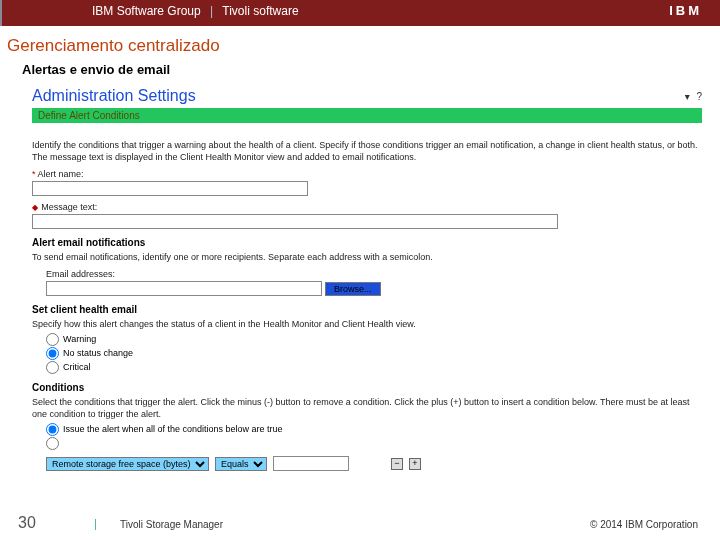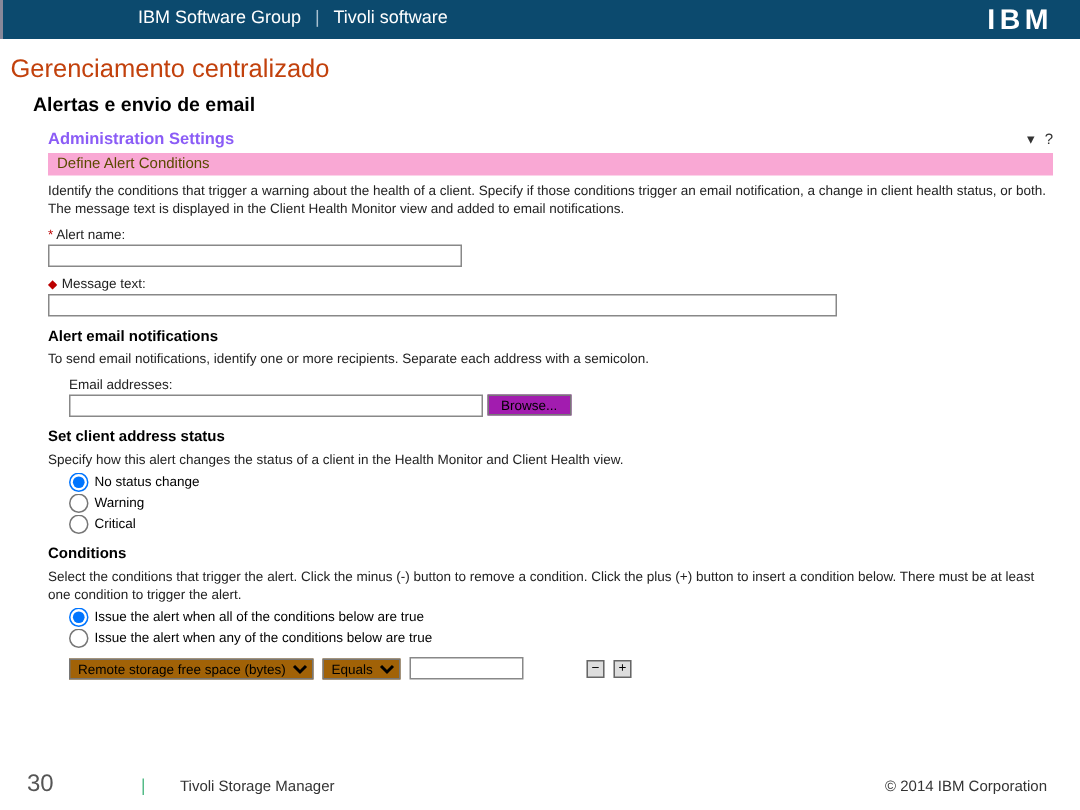--- a/index.html
+++ b/index.html
@@ -1,40 +1,40 @@
 <!DOCTYPE html>
 <html><head>
 <meta charset="utf-8">
 <style>
 html,body{margin:0;padding:0;font-family:Arial,Helvetica,sans-serif;font-size:11px;color:#000;background:#fff;width:720px;height:540px;overflow:hidden}
-.topbar{background:#0c4a6e;color:#fff;font-size:12px;padding:4px 0 4px 90px;position:relative;height:18px;border-left:2px solid #889;}
+.topbar{background:#7f1d1d;color:#fff;font-size:12px;padding:4px 0 4px 90px;position:relative;height:18px;border-left:2px solid #889;}
 .topbar .divider{margin:0 6px;color:#a8c0d0}
-.topbar .ibm-logo{position:absolute;right:18px;top:3px;letter-spacing:3px;font-weight:bold;font-size:19px}
+.topbar .ibm-logo{position:absolute;right:18px;top:3px;letter-spacing:3px;font-weight:bold;font-size:13px}
 h1{color:#c2410c;font-size:17px;margin:10px 0 6px 7px;font-weight:normal}
 h2{color:#000;font-size:13px;margin:0 0 8px 22px;font-weight:bold}
 .panel{margin:0 18px 0 32px;border:0;}
-.admin-hdr{color:#8b5cf6;font-size:11px;font-weight:bold;padding:2px 0}
+.admin-hdr{color:#1d4ed8;font-size:16px;font-weight:normal;padding:2px 0}
 .admin-bar{display:flex;align-items:center;justify-content:space-between}
 .hdr-icons{font-size:10px;color:#333}
 .hdr-icons span{margin-left:4px}
-.yellowbar{background:#f9a8d4;color:#5b4a00;font-size:10px;padding:2px 6px;margin:1px 0 4px 0}
+.yellowbar{background:#22c55e;color:#5b4a00;font-size:10px;padding:2px 6px;margin:1px 0 16px 0}
 .smalltxt{font-size:9px;color:#222;line-height:12px;margin:3px 0}
 .lbl{font-size:9px;color:#222;margin:6px 0 2px 0}
 .star{color:#b00}
 .bullet{color:#b00;font-size:8px;margin-right:3px}
 input[type=text]{font-size:10px;padding:1px 2px;border:1px solid #888;background:#fff}
 .wide{width:520px}
 .narrow{width:270px}
 .tiny{width:70px}
 .sect-title{font-weight:bold;font-size:10px;margin:8px 0 2px 0;color:#000}
-button{font-size:9px;padding:1px 8px;border:1px solid #777;background:#a21caf}
+button{font-size:9px;padding:1px 8px;border:1px solid #777;background:#1d4ed8}
 .radio-row{font-size:9px;margin:1px 0 1px 14px}
 .radio-row input{margin:0 4px 0 0;vertical-align:middle}
 .indent{margin-left:14px}
-select{font-size:9px;border:1px solid #777;background:#a16207;padding:0 1px}
+select{font-size:9px;border:1px solid #777;background:#7dd3fc;padding:0 1px}
 .cond-row{display:flex;align-items:center;gap:6px;margin:6px 0 0 14px}
 .pm{display:inline-block;width:10px;height:10px;border:1px solid #666;text-align:center;line-height:9px;font-size:9px;background:#ddd}
 .footer{position:absolute;bottom:8px;left:0;right:0;font-size:10px;color:#333}
 .footer .pagenum{position:absolute;left:18px;bottom:0;font-size:16px;color:#555}
 .footer .prod{position:absolute;left:95px;bottom:2px;border-left:1px solid #5b8;padding-left:24px;color:#333}
 .footer .copy{position:absolute;right:22px;bottom:2px;color:#333}
 </style>
 </head>
 <body>
 
@@ -70,41 +70,41 @@
 
   <div class="sect-title">Alert email notifications</div>
   <div class="smalltxt">To send email notifications, identify one or more recipients. Separate each address with a semicolon.</div>
 
   <div class="lbl indent">Email addresses:</div>
   <div class="indent">
     <input type="text" class="narrow" value="" style="">
     <button>Browse...</button>
   </div>
 
-  <div class="sect-title">Set client address status</div>
+  <div class="sect-title">Set client health email</div>
   <div class="smalltxt">Specify how this alert changes the status of a client in the Health Monitor and Client Health view.</div>
 
   <div class="radio-row">
-    <input type="radio" name="hs" checked="" style=""><span>No status change</span>
+    <input type="radio" name="hs" style=""><span>Warning</span>
   </div>
   <div class="radio-row">
-    <input type="radio" name="hs" style=""><span>Warning</span>
+    <input type="radio" name="hs" checked="" style=""><span>No status change</span>
   </div>
   <div class="radio-row">
     <input type="radio" name="hs" style=""><span>Critical</span>
   </div>
 
   <div class="sect-title">Conditions</div>
   <div class="smalltxt">Select the conditions that trigger the alert. Click the minus (-) button to remove a condition. Click the plus (+) button to insert a condition below. There must be at least one condition to trigger the alert.</div>
 
   <div class="radio-row">
     <input type="radio" name="cr" checked="" style=""><span>Issue the alert when all of the conditions below are true</span>
   </div>
   <div class="radio-row">
-    <input type="radio" name="cr" style=""><span>Issue the alert when any of the conditions below are true</span>
+    <input type="radio" name="cr" style="">
   </div>
 
   <div class="cond-row">
     <select>
       <option>Remote storage free space (bytes)</option>
     </select>
     <select>
       <option>Equals</option>
     </select>
     <input type="text" class="tiny" value="" style="">

